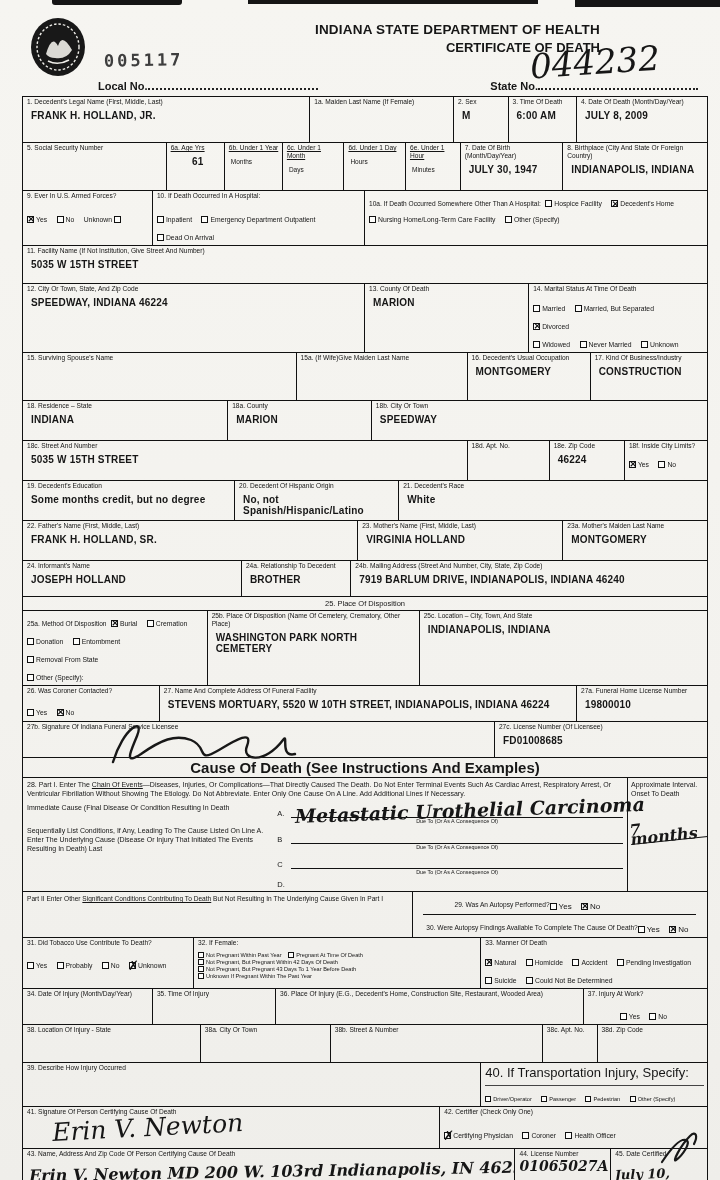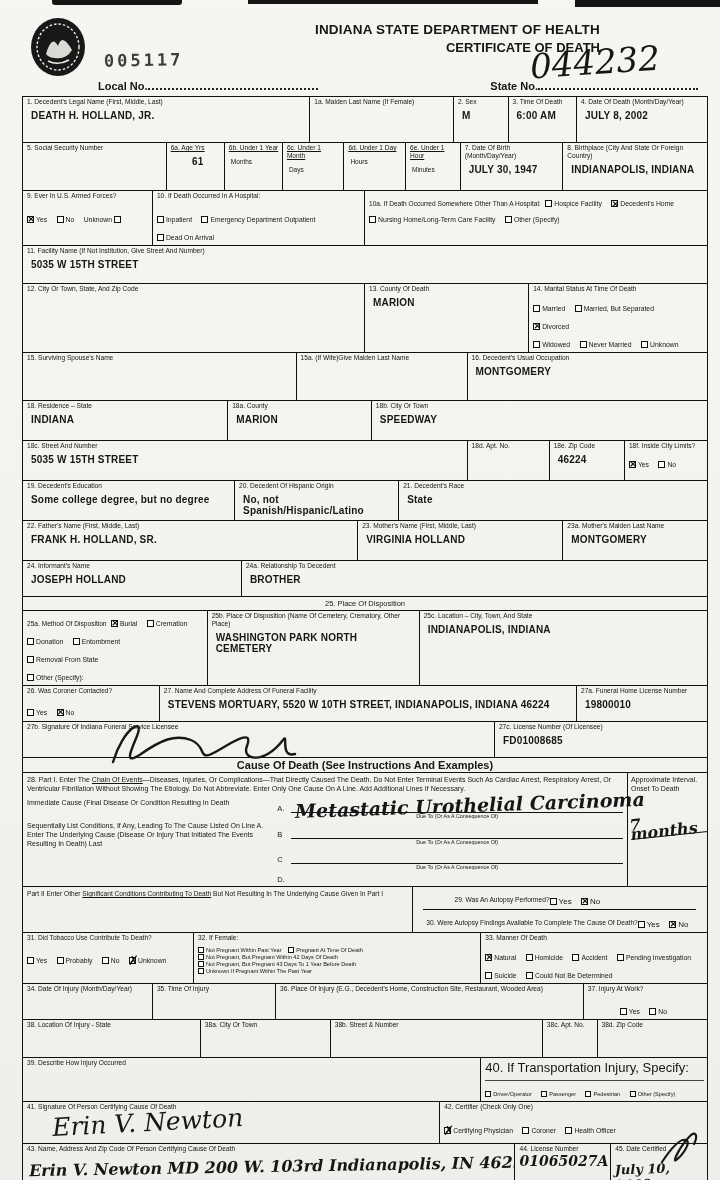--- a/index.html
+++ b/index.html
@@ -39,21 +39,21 @@
   .c:last-child { border-right:none; }
   .lab { font-size:6.6px; line-height:8px; color:#141414; }
   .lab u { text-decoration:underline; }
   .val { font-size:10px; font-weight:bold; margin:4px 0 0 4px; letter-spacing:.2px; }
   .sub { font-size:6.5px; margin:6px 0 0 2px; }
   .opt { display:inline-block; white-space:nowrap; font-size:6.8px; margin:1px 5px 0 0; }
   .box { display:inline-block; width:7px; height:7px; border:1.3px solid #111; vertical-align:-1px; margin-right:2px; position:relative; background:#fdfdfb; }
   .box[data-checked="true"]::after { content:"✕"; position:absolute; left:-0.5px; top:-2.8px; font-size:8.5px; font-weight:bold; color:#111; }
   .box[data-checked="pen"]::after { content:"✗"; position:absolute; left:-2px; top:-5px; font-size:13px; color:#101010; font-family:"DejaVu Serif", serif; }
   .sechead { text-align:center; font-size:7.5px; padding:2px 0; }
-  .codhead { text-align:center; font-size:11px; font-weight:bold; padding:1px 0; }
+  .codhead { text-align:center; font-size:15px; font-weight:bold; padding:1px 0; }
 
   
   .p1 { display:flex; }
   .p1main { flex:1; padding:2px 4px; }
   .p1txt { font-size:7px; line-height:9px; }
   .p1body { display:flex; margin-top:3px; }
   .p1lcol { width:42%; font-size:7px; line-height:9px; padding-top:2px; }
   .p1mcol { flex:1; position:relative; }
   .cline { display:flex; align-items:flex-end; margin-top:1px; }
   .llet { font-size:7.5px; width:14px; }
@@ -102,37 +102,37 @@
     <div class="localno"><span>Local No.</span><span class="leader"></span></div>
     <div class="stateno"><span>State No.</span><span class="leader2"></span></div>
     <div class="statehw hw">044232</div>
   </div>
 
   <div class="form">
 
     <div class="row" style="min-height:46px">
       <div class="c" style="width:42%">
         <div class="lab">1. Decedent's Legal Name (First, Middle, Last)</div>
-        <div class="val">DEATH H. HOLLAND, JR.</div>
+        <div class="val">FRANK H. HOLLAND, JR.</div>
       </div>
       <div class="c" style="width:21%">
         <div class="lab">1a. Maiden Last Name (If Female)</div>
         <div class="val"></div>
       </div>
       <div class="c" style="width:8%">
         <div class="lab">2. Sex</div>
         <div class="val">M</div>
       </div>
       <div class="c" style="width:10%">
         <div class="lab">3. Time Of Death</div>
         <div class="val">6:00 AM</div>
       </div>
       <div class="c" style="width:19%">
         <div class="lab">4. Date Of Death (Month/Day/Year)</div>
-        <div class="val">JULY 8, 2002</div>
+        <div class="val">JULY 8, 2009</div>
       </div>
     </div>
 
     <div class="row" style="min-height:48px">
       <div class="c" style="width:21%">
         <div class="lab">5. Social Security Number</div>
         <div class="val"></div>
       </div>
       <div class="c" style="width:8.5%">
         <div class="lab"><u>6a. Age Yrs</u></div>
@@ -195,20 +195,21 @@
     <div class="row" style="min-height:38px">
       <div class="c" style="width:100%">
         <div class="lab">11. Facility Name (If Not Institution, Give Street And Number)</div>
         <div class="val">5035 W 15TH STREET</div>
       </div>
     </div>
 
     <div class="row" style="min-height:46px">
       <div class="c" style="width:50%">
         <div class="lab">12. City Or Town, State, And Zip Code</div>
+        <div class="val">SPEEDWAY, INDIANA 46224</div>
       </div>
       <div class="c" style="width:24%">
         <div class="lab">13. County Of Death</div>
         <div class="val">MARION</div>
       </div>
       <div class="c" style="width:26%">
         <div class="lab">14. Marital Status At Time Of Death</div>
         <div style="margin-top:4px">
           <span class="opt"><span class="box" data-checked="false"></span><span>Married</span></span>
           <span class="opt"><span class="box" data-checked="false"></span><span>Married, But Separated</span></span>
@@ -228,20 +229,24 @@
         <div class="val"></div>
       </div>
       <div class="c" style="width:25%">
         <div class="lab">15a. (If Wife)Give Maiden Last Name</div>
         <div class="val"></div>
       </div>
       <div class="c" style="width:18%">
         <div class="lab">16. Decedent's Usual Occupation</div>
         <div class="val">MONTGOMERY</div>
       </div>
+      <div class="c" style="width:17%">
+        <div class="lab">17. Kind Of Business/Industry</div>
+        <div class="val">CONSTRUCTION</div>
+      </div>
     </div>
 
     <div class="row" style="min-height:40px">
       <div class="c" style="width:30%">
         <div class="lab">18. Residence – State</div>
         <div class="val">INDIANA</div>
       </div>
       <div class="c" style="width:21%">
         <div class="lab">18a. County</div>
         <div class="val">MARION</div>
@@ -270,29 +275,29 @@
         <div style="margin-top:3px">
           <span class="opt"><span class="box" data-checked="true"></span><span>Yes</span></span>
           <span class="opt"><span class="box" data-checked="false"></span><span>No</span></span>
         </div>
       </div>
     </div>
 
     <div class="row" style="min-height:40px">
       <div class="c" style="width:31%">
         <div class="lab">19. Decedent's Education</div>
-        <div class="val">Some college degree, but no degree</div>
+        <div class="val">Some months credit, but no degree</div>
       </div>
       <div class="c" style="width:24%">
         <div class="lab">20. Decedent Of Hispanic Origin</div>
         <div class="val">No, not Spanish/Hispanic/Latino</div>
       </div>
       <div class="c" style="width:45%">
         <div class="lab">21. Decedent's Race</div>
-        <div class="val">State</div>
+        <div class="val">White</div>
       </div>
     </div>
 
     <div class="row" style="min-height:40px">
       <div class="c" style="width:49%">
         <div class="lab">22. Father's Name (First, Middle, Last)</div>
         <div class="val">FRANK H. HOLLAND, SR.</div>
       </div>
       <div class="c" style="width:30%">
         <div class="lab">23. Mother's Name (First, Middle, Last)</div>
@@ -305,20 +310,24 @@
     </div>
 
     <div class="row" style="min-height:36px">
       <div class="c" style="width:32%">
         <div class="lab">24. Informant's Name</div>
         <div class="val">JOSEPH HOLLAND</div>
       </div>
       <div class="c" style="width:16%">
         <div class="lab">24a. Relationship To Decedent</div>
         <div class="val">BROTHER</div>
+      </div>
+      <div class="c" style="width:52%">
+        <div class="lab">24b. Mailing Address (Street And Number, City, State, Zip Code)</div>
+        <div class="val">7919 BARLUM DRIVE, INDIANAPOLIS, INDIANA 46240</div>
       </div>
     </div>
 
     <div class="row" style="min-height:13px">
       <div class="c sechead" style="width:100%">25. Place Of Disposition</div>
     </div>
 
     <div class="row" style="min-height:42px">
       <div class="c" style="width:27%">
         <span class="lab">25a. Method Of Disposition</span>

